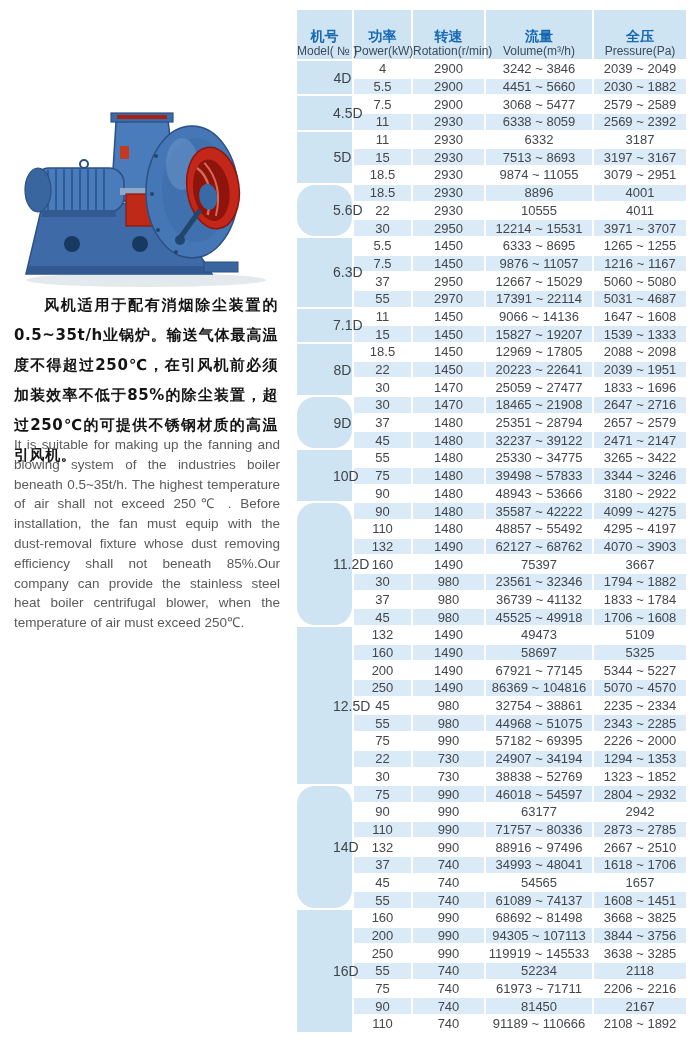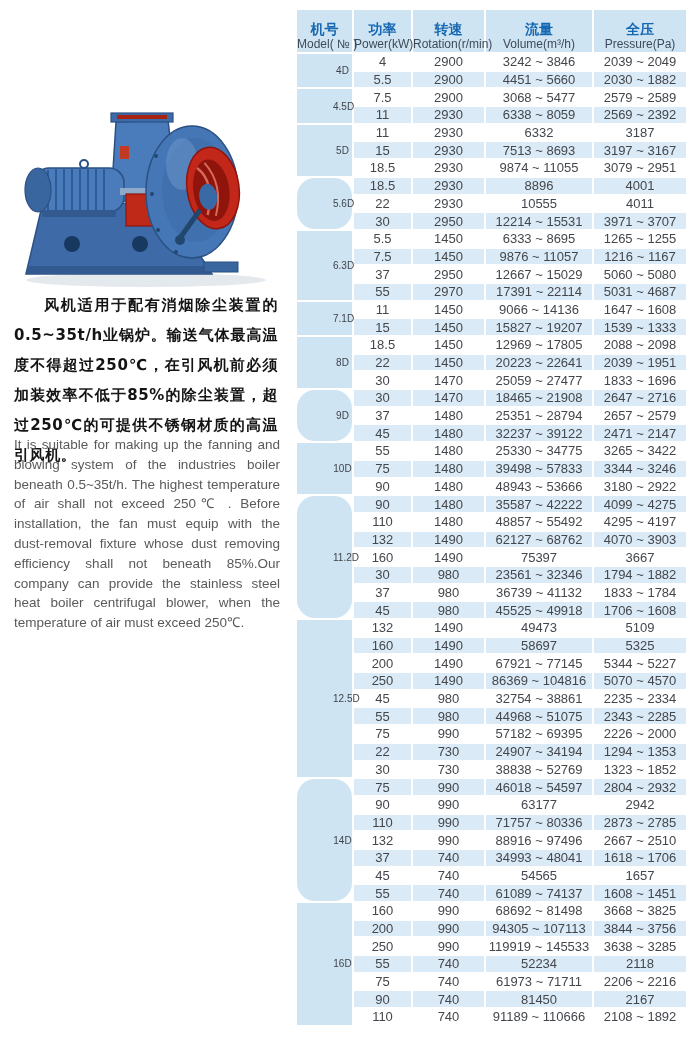--- a/index.html
+++ b/index.html
@@ -24,32 +24,32 @@
     text-align:justify;
     font-family:Liberation Sans, sans-serif;
   }
   
   .table-wrap{position:absolute;left:295px;top:8px;}
   table.spec{
     border-collapse:separate;border-spacing:2px;table-layout:fixed;
     width:393px;background:#ffffff;
   }
   table.spec th{
-    background:#cfe4f2;padding:11px 0 2px 0;vertical-align:middle;
+    background:#cfe4f2;padding:18px 0 2px 0;vertical-align:middle;
   }
   .hcn{font-size:14px;font-weight:bold;color:#1668b3;line-height:17px;text-align:center;
        font-family:"DejaVu Sans","Liberation Sans",sans-serif;}
   .hen{font-size:12px;font-weight:normal;color:#3d4a59;line-height:12px;text-align:center;white-space:nowrap;}
   table.spec td{
     height:15.7px;padding:0;text-align:center;vertical-align:middle;
     font-size:13px;color:#43474c;background:#ffffff;white-space:nowrap;
   }
   table.spec tr.stripe td{background:#dbeaf7;}
   table.spec td.model{
-    background:#cfe4f2;font-size:10px;color:#3f444a;padding-left:36px;
+    background:#cfe4f2;font-size:14px;color:#3f444a;padding-left:36px;
   }
   table.spec tr.stripe td.model{background:#cfe4f2;border-radius:18px;}
 </style>
 </head>
 <body>
 
 <div class="left-panel">
 
   <div class="fan-photo">
     <svg viewBox="0 0 272 186" width="272" height="186">

